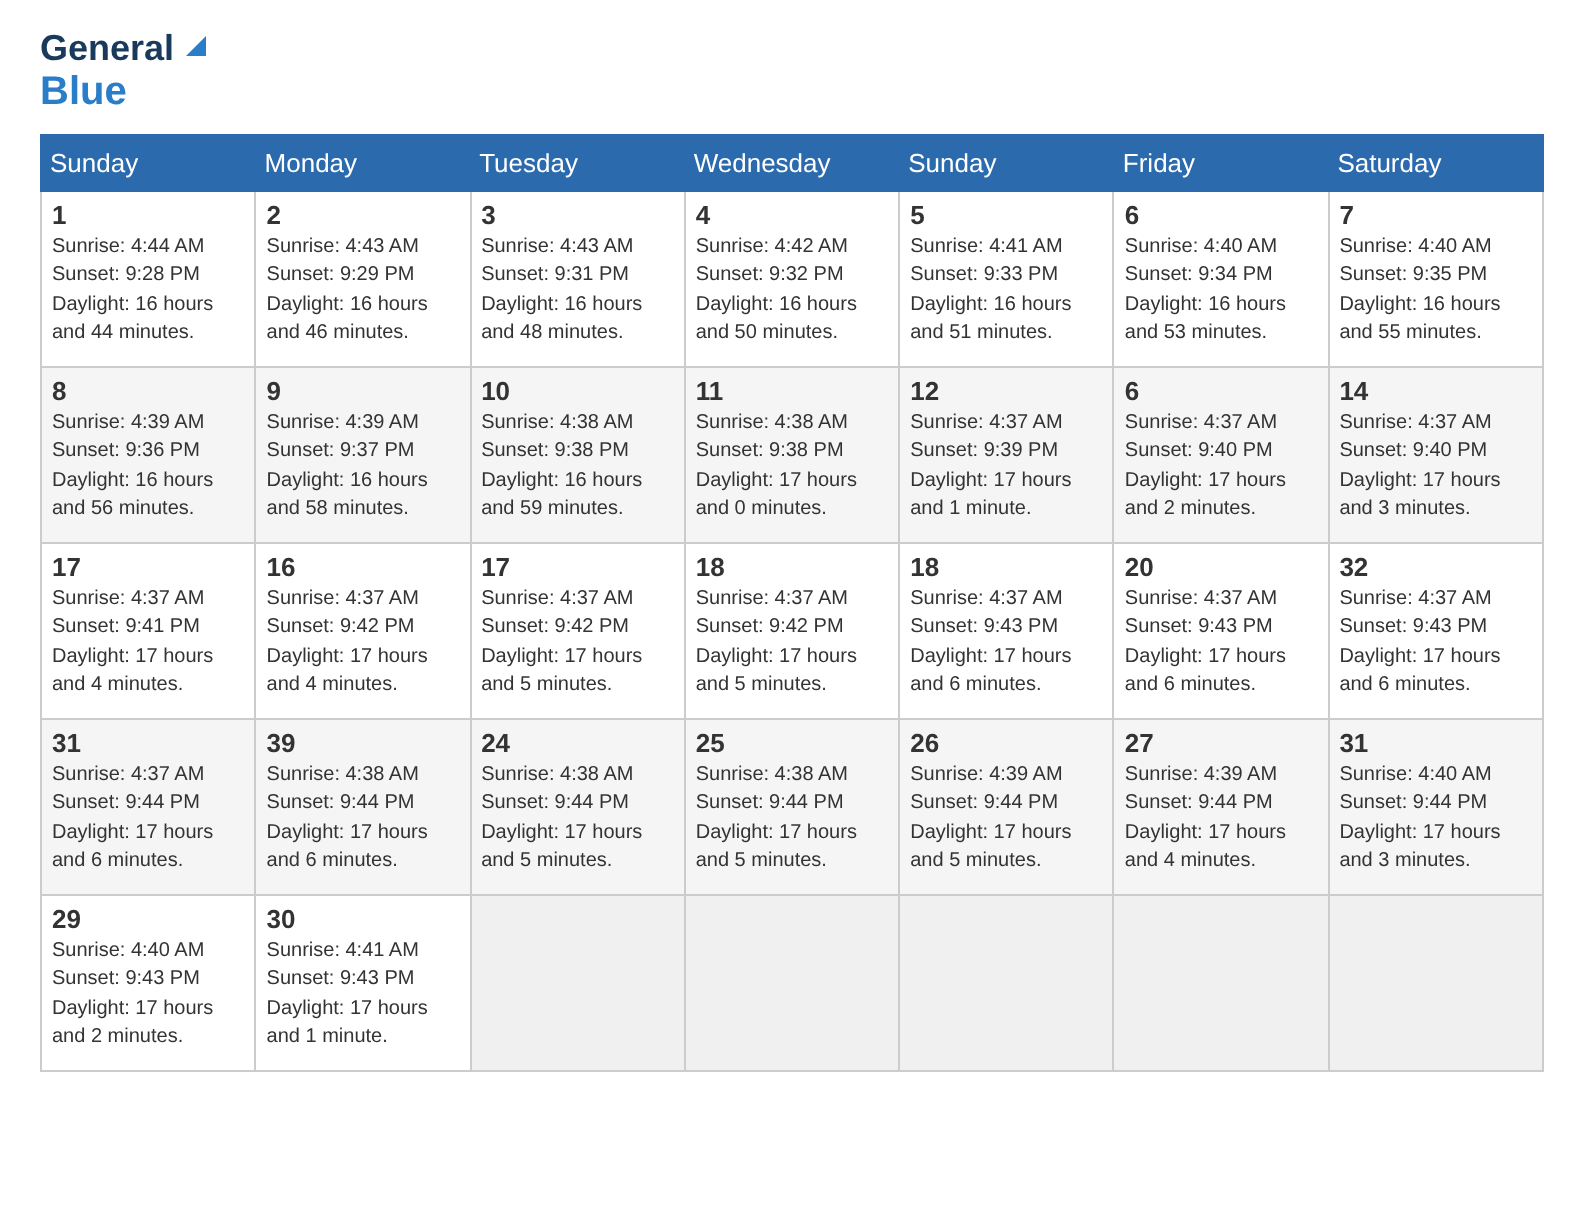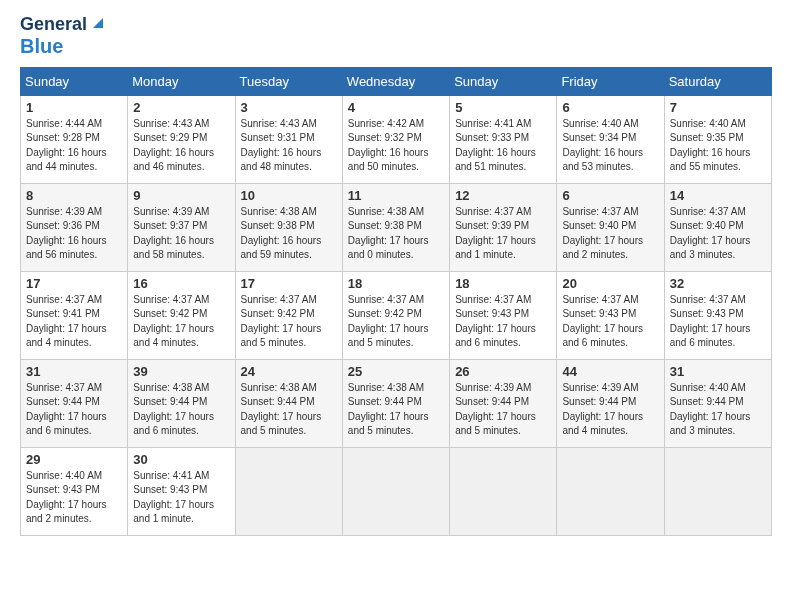--- a/index.html
+++ b/index.html
@@ -312,21 +312,21 @@
 and 5 minutes.</div>
           </td>
           <td>
             <span class="day-number">26</span>
             <div class="day-info" style="white-space: pre-line;">Sunrise: 4:39 AM
 Sunset: 9:44 PM
 Daylight: 17 hours
 and 5 minutes.</div>
           </td>
           <td>
-            <span class="day-number">44</span>
+            <span class="day-number">27</span>
             <div class="day-info" style="white-space: pre-line;">Sunrise: 4:39 AM
 Sunset: 9:44 PM
 Daylight: 17 hours
 and 4 minutes.</div>
           </td>
           <td>
             <span class="day-number">31</span>
             <div class="day-info" style="white-space: pre-line;">Sunrise: 4:40 AM
 Sunset: 9:44 PM
 Daylight: 17 hours

